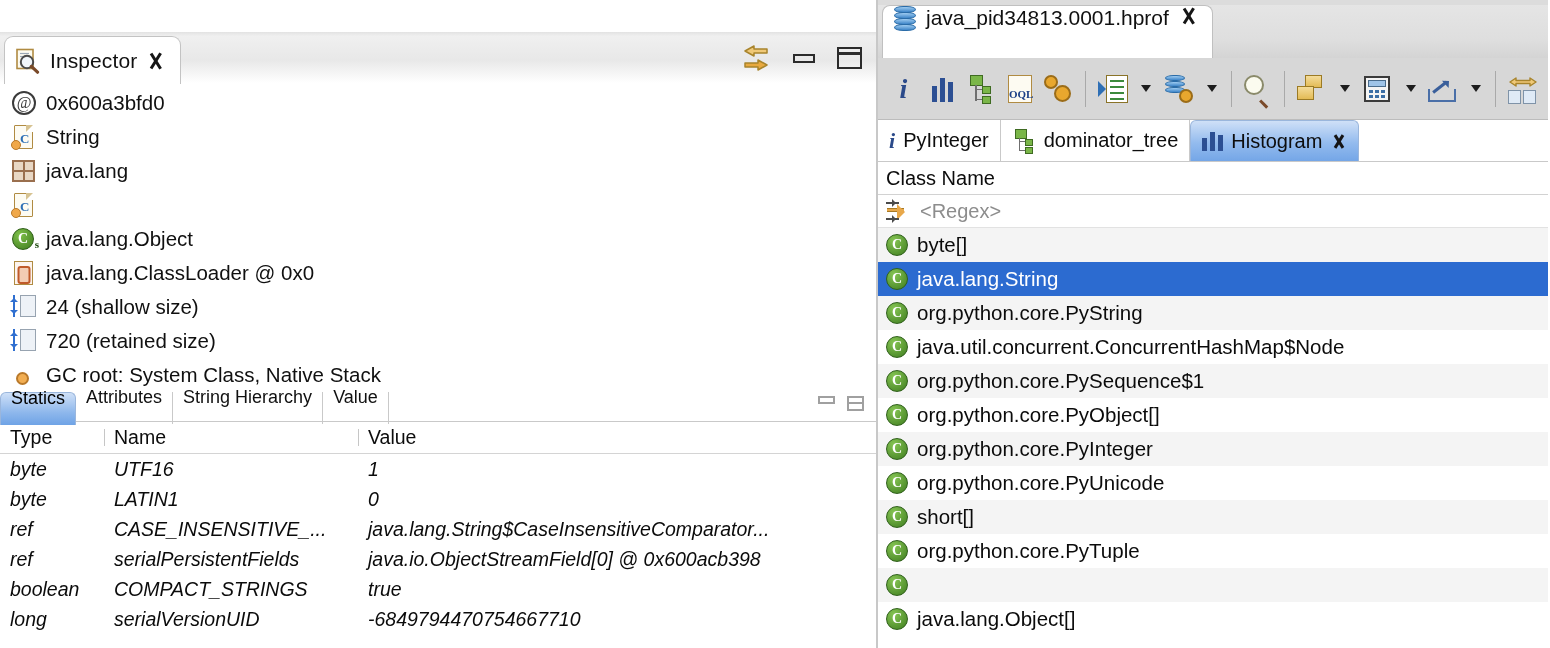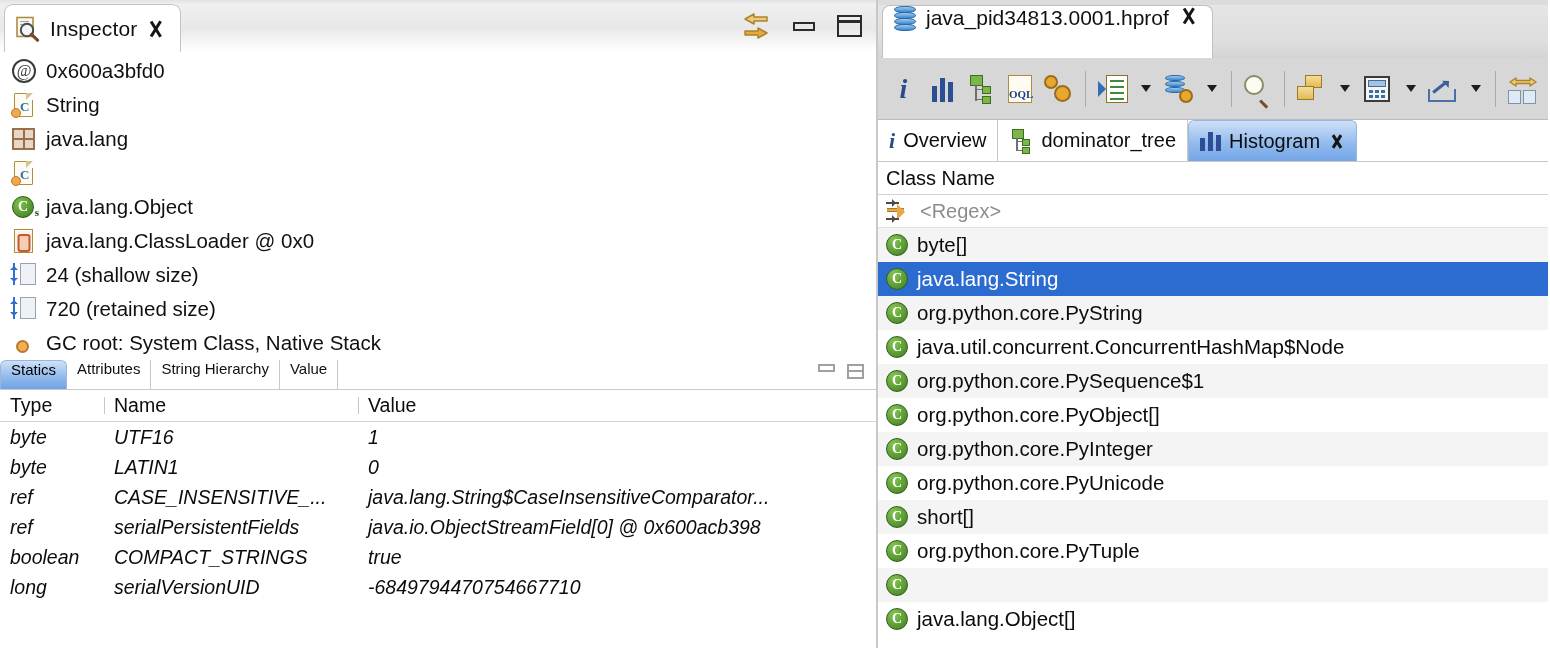--- a/index.html
+++ b/index.html
@@ -18,20 +18,21 @@
     background: #ffffff;
     border-right: 2px solid #c8c8c8;
     display: flex; flex-direction: column;
   }
   .lp-tabbar {
     position: relative;
     height: 52px;
     background: linear-gradient(to bottom, #f1f1f1 0%, #e8e8e8 55%, #ffffff 100%);
     border-bottom: 1px solid #ffffff;
     flex: none;
+    margin-top: 32px;
   }
   .lp-tabbar::before{
     content:""; position:absolute; left:0; top:0; right:0; height:4px;
     background: linear-gradient(to bottom,#e2e2e2,#efefef);
   }
   .tab-inspector {
     position: absolute; left: 4px; top: 4px;
     height: 48px; padding: 0 14px 0 10px;
     display: flex; align-items: center; gap: 9px;
     background: #ffffff;
@@ -93,21 +94,21 @@
   .ico-gcroot .ball { position:absolute; left:4px; bottom:3px; width:13px; height:13px; border-radius:50%;
                       background:#f2ae52; border:2px solid #b9792a; }
 
   
   .statics-wrap { flex: 1; display: flex; flex-direction: column; min-height: 0; position: relative; }
   .statics-tabs {
     position: relative; height: 30px; display: flex; align-items: stretch;
     border-bottom: 1px solid #c9c9c9; background: #ffffff;
   }
   .st-tab {
-    display: flex; align-items: flex-start; padding: 0 10px; font-size: 15px; color: #101010;
+    display: flex; align-items: flex-end; padding: 16px 10px; font-size: 18px; color: #101010;
     border-right: 1px solid #c9c9c9; white-space: nowrap;
   }
   .st-tab.active {
     background: linear-gradient(to bottom, #cfe0f7 0%, #8fb8ec 60%, #6fa3e6 100%);
     border: 1px solid #9ab6dc; border-bottom: none; border-radius: 6px 6px 0 0; color: #000;
   }
   .st-tab:last-child { border-right: none; }
   .st-winbtns { position: absolute; right: 12px; top: 4px; display: flex; gap: 12px; align-items: flex-start; }
   .sb-min { width: 17px; height: 8px; border: 2px solid #a0a0a0; }
   .sb-restore { width: 17px; height: 15px; border: 2px solid #a0a0a0; position: relative; }
@@ -512,21 +513,21 @@
           </svg>
           <span class="pn" style="left:1px;"></span>
           <span class="pn" style="left:16px;"></span>
         </span>
       </div>
     </div>
 
     <div class="rp-tabs">
       <div class="rp-tab">
         <span class="tb-i" style="font-size:22px;">i</span>
-        <span>Overview</span>
+        <span>PyInteger</span>
       </div>
       <div class="rp-tab">
         <span class="tree-ico" style="width:24px;height:24px;">
           <span class="nd" style="left:3px;top:0;width:12px;height:10px;"></span>
           <span class="nd" style="left:13px;top:10px;width:8px;height:7px;"></span>
           <span class="nd" style="left:13px;top:18px;width:8px;height:7px;"></span>
           <span style="position:absolute;left:7px;top:9px;width:1.6px;height:13px;background:#6f6f6f;"></span>
           <span style="position:absolute;left:7px;top:12px;width:6px;height:1.6px;background:#6f6f6f;"></span>
           <span style="position:absolute;left:7px;top:21px;width:6px;height:1.6px;background:#6f6f6f;"></span>
         </span>

